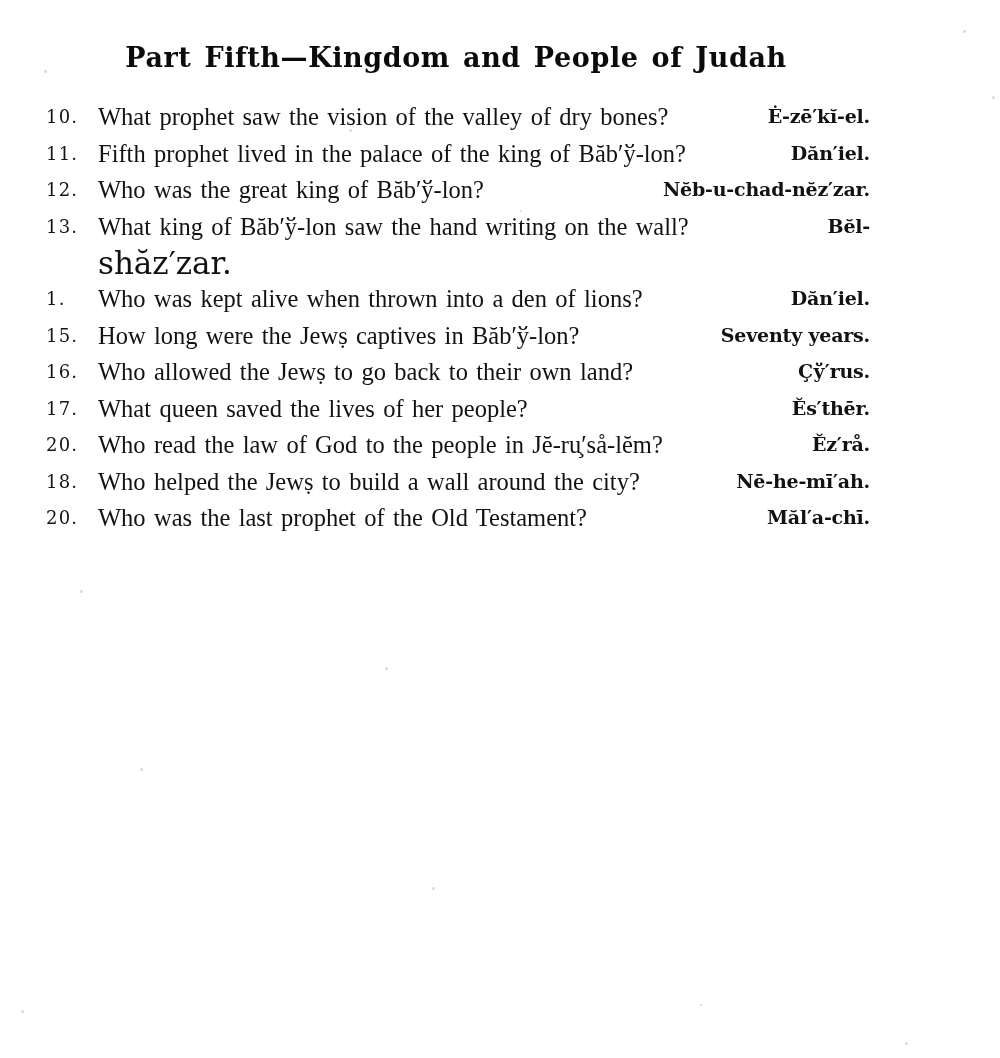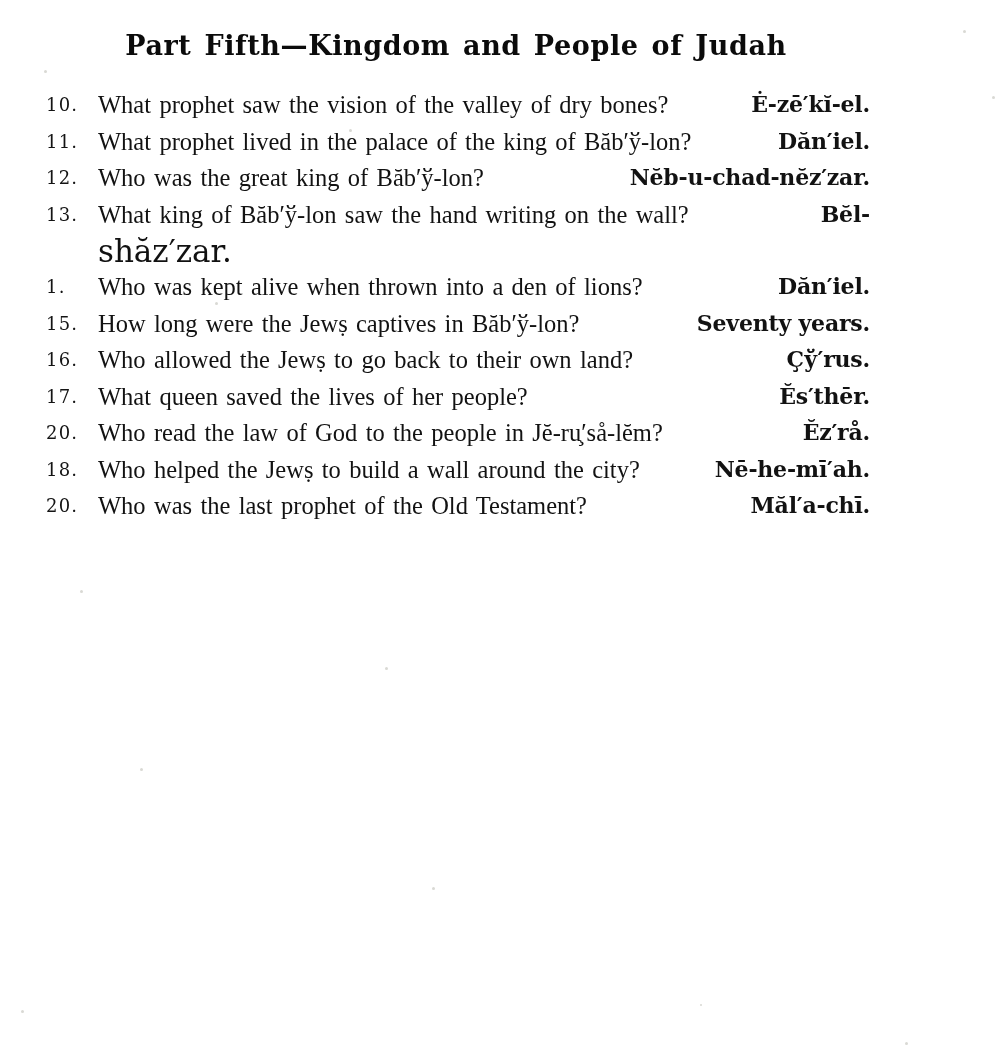--- a/index.html
+++ b/index.html
@@ -20,21 +20,21 @@
     position: absolute;
     background: #b9b9b0;
     border-radius: 50%;
     opacity: .55;
   }
   .page {
     position: relative;
     width: 912px;
     height: 1058px;
     box-sizing: border-box;
-    padding: 30px 24px 0 24px;
+    padding: 42px 24px 0 24px;
   }
   .page-title {
     text-align: center;
     font-family: "DejaVu Serif", serif;
     font-weight: bold;
     font-size: 27px;
     letter-spacing: .6px;
     word-spacing: 3px;
     margin: 0 0 26px 0;
     color: #0b0b0b;
@@ -61,21 +61,21 @@
     padding-left: 14px;
     box-sizing: border-box;
   }
   .qa-text {
     flex: 1 1 auto;
     word-spacing: 2.2px;
   }
   .qa-answer {
     font-family: "DejaVu Serif", serif;
     font-weight: bold;
-    font-size: 22px;
+    font-size: 19px;
     padding-left: 12px;
     letter-spacing: -0.2px;
   }
   
   .wrap-answer-tail {
     display: block;
     padding-left: 66px;
     font-family: "DejaVu Serif", serif;
     font-weight: normal;
     font-size: 31px;
@@ -91,21 +91,21 @@
   <div class="qa-list">
 
     <div class="qa-row">
       <span class="qa-num">10.</span>
       <span class="qa-text">What prophet saw the vision of the valley of dry bones?</span>
       <span class="qa-answer">Ė-zē′kĭ-el.</span>
     </div>
 
     <div class="qa-row">
       <span class="qa-num">11.</span>
-      <span class="qa-text">What prophet lived in the palace of the king of Băb′ў-lon?</span>
+      <span class="qa-text">Fifth prophet lived in the palace of the king of Băb′ў-lon?</span>
       <span class="qa-answer">Dăn′iel.</span>
     </div>
 
     <div class="qa-row">
       <span class="qa-num">12.</span>
       <span class="qa-text">Who was the great king of Băb′ў-lon?</span>
       <span class="qa-answer">Nĕb-u-chad-nĕz′zar.</span>
     </div>
 
     <div>

